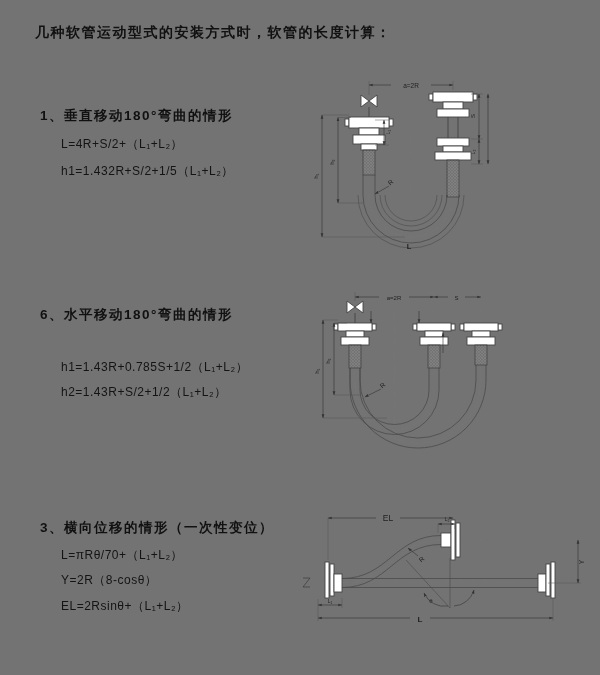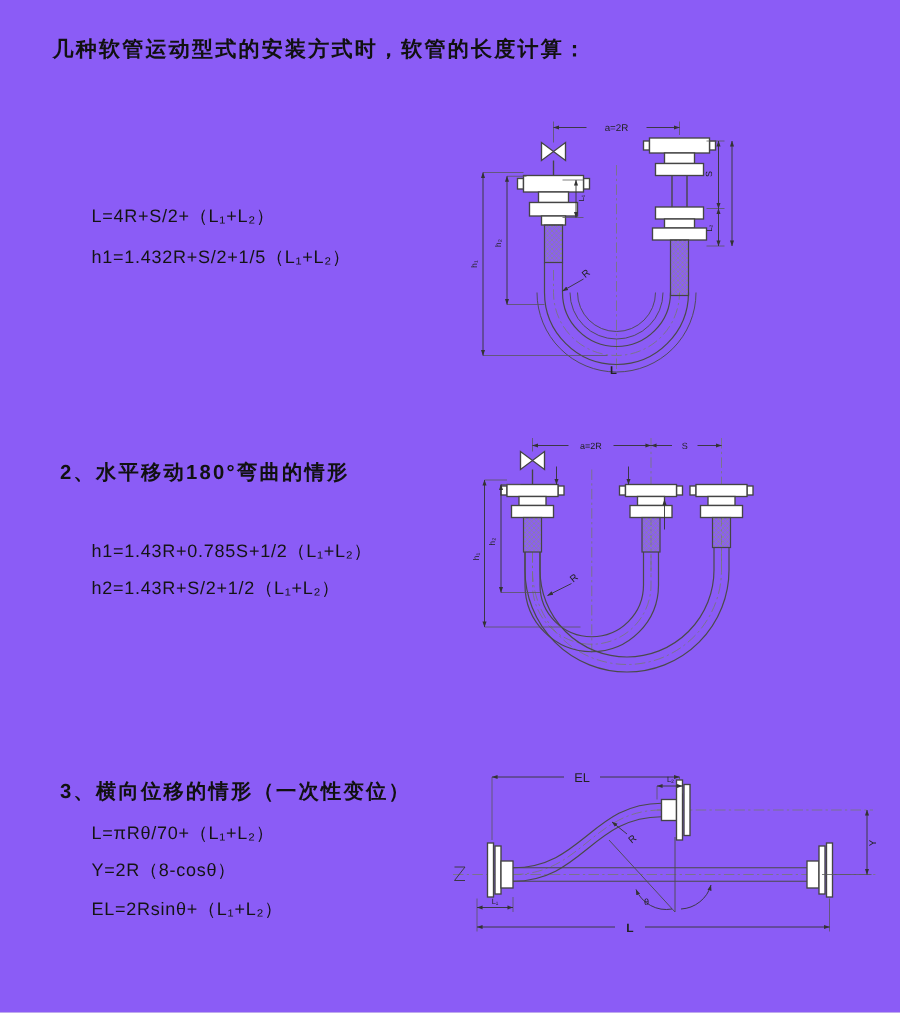--- a/index.html
+++ b/index.html
@@ -1,16 +1,16 @@
 <!DOCTYPE html>
 <html><head>
 <meta charset="utf-8">
 <style>
   html,body{margin:0;padding:0;background:#e8e8e8;}
-  .canvas{position:relative;width:600px;height:675px;background:#8b5cf6;overflow:hidden;
+  .canvas{position:relative;width:600px;height:675px;background:#737373;overflow:hidden;
           font-family:"Liberation Sans",sans-serif;}
   .title{position:absolute;left:35px;top:24px;font-size:14px;font-weight:600;
          letter-spacing:1.5px;color:#111;}
   .heading{position:absolute;font-size:13.5px;font-weight:600;letter-spacing:1.5px;color:#111;}
   .formula{position:absolute;font-size:12px;font-weight:400;letter-spacing:0.5px;color:#141414;}
   svg{position:absolute;overflow:visible;}
   svg text{font-family:"Liberation Sans",sans-serif;fill:#222;}
   .dl{stroke:#333;stroke-width:0.6;fill:none}          
   .ext{stroke:#555;stroke-width:0.5;fill:none}         
   .dr{stroke:#444;stroke-width:0.9;fill:#fff}          
@@ -18,24 +18,25 @@
   .thin{stroke:#4a4a4a;stroke-width:0.6;fill:none}
   .cl{stroke:#777;stroke-width:0.55;fill:none;stroke-dasharray:7 2.2 1.5 2.2} 
 </style>
 </head>
 <body>
 
 <div class="canvas">
 
   <div class="title">几种软管运动型式的安装方式时，软管的长度计算：</div>
 
+  <div class="heading" style="left:40px;top:107px">1、垂直移动180°弯曲的情形</div>
   <div class="formula" style="left:61px;top:136px">L=4R+S/2+（L₁+L₂）</div>
   <div class="formula" style="left:61px;top:163px">h1=1.432R+S/2+1/5（L₁+L₂）</div>
 
-  <div class="heading" style="left:40px;top:306px">2、水平移动180°弯曲的情形</div>
+  <div class="heading" style="left:40px;top:306px">6、水平移动180°弯曲的情形</div>
   <div class="formula" style="left:61px;top:359px">h1=1.43R+0.785S+1/2（L₁+L₂）</div>
   <div class="formula" style="left:61px;top:384px">h2=1.43R+S/2+1/2（L₁+L₂）</div>
 
   <div class="heading" style="left:40px;top:519px">3、横向位移的情形（一次性变位）</div>
   <div class="formula" style="left:61px;top:547px">L=πRθ/70+（L₁+L₂）</div>
   <div class="formula" style="left:61px;top:572px">Y=2R（8-cosθ）</div>
   <div class="formula" style="left:61px;top:598px">EL=2Rsinθ+（L₁+L₂）</div>
 
   <svg style="left:305px;top:70px" width="285" height="195" viewBox="0 0 285 195">
     <defs>

